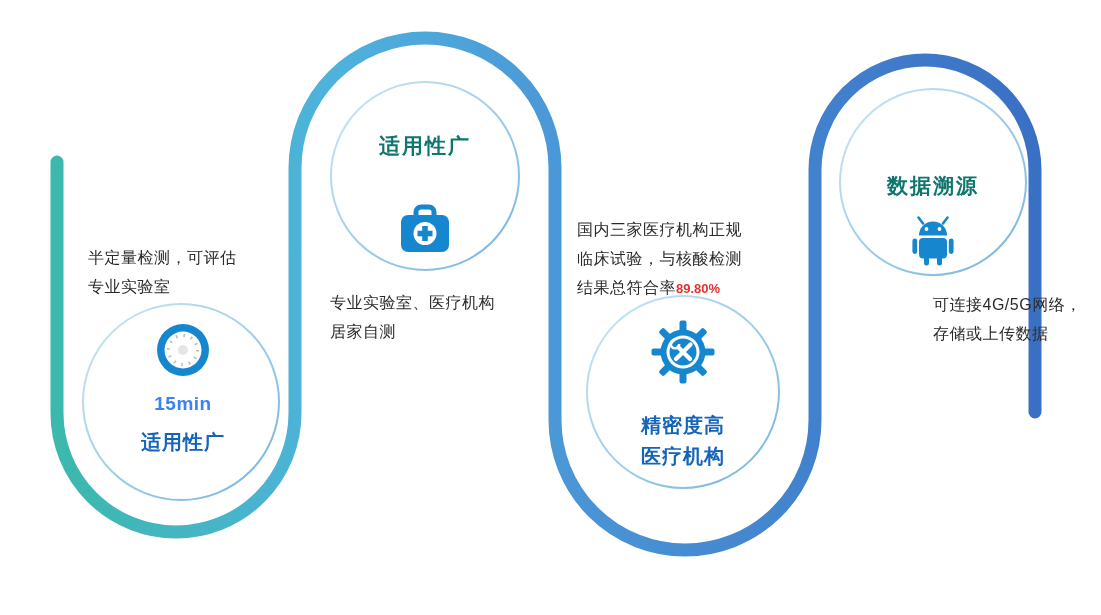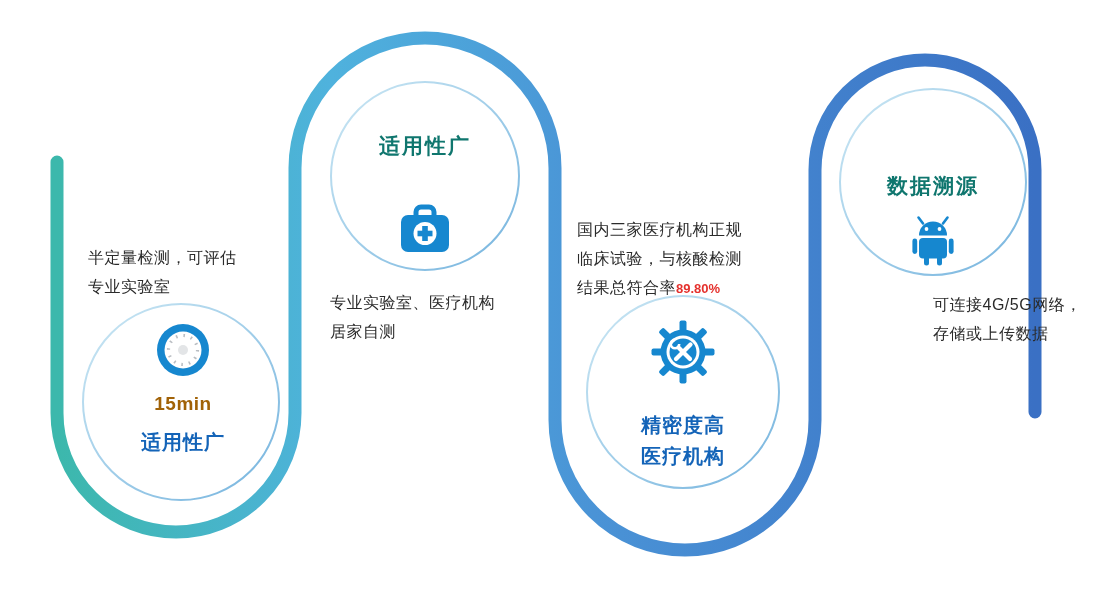--- a/index.html
+++ b/index.html
@@ -3,21 +3,21 @@
 <meta charset="utf-8">
 <style>
   * { margin:0; padding:0; box-sizing:border-box; }
   html,body { background:#ffffff; }
   body { font-family:"Liberation Sans","DejaVu Sans",sans-serif; }
   .canvas { position:relative; width:1101px; height:615px; background:#ffffff; overflow:hidden; }
   .abs { position:absolute; }
   .desc { font-size:16px; color:#2b2b2b; line-height:29px; letter-spacing:0.5px; }
   .section-title { font-size:20px; font-weight:bold; color:#1464b8; text-align:center; letter-spacing:1px; }
   .top-title { font-size:21px; font-weight:bold; color:#0f766e; text-align:center; letter-spacing:2px; }
-  .highlight-red { font-size:19px; font-weight:bold; color:#a16207; text-align:center; letter-spacing:0.5px; }
+  .highlight-red { font-size:19px; font-weight:bold; color:#3b82f6; text-align:center; letter-spacing:0.5px; }
   .highlight-inline { font-size:13px; font-weight:bold; color:#e5312d; letter-spacing:0; }
 </style>
 </head>
 <body>
 
 <div class="canvas">
 
   <svg class="abs" style="left:0; top:0;" width="1101" height="615" viewBox="0 0 1101 615">
     <defs>
       <linearGradient id="flowGrad" x1="0" y1="0" x2="1" y2="0">

